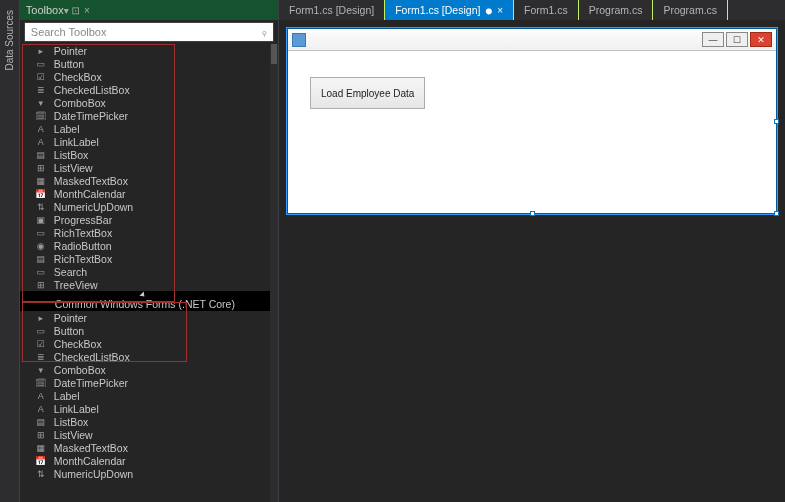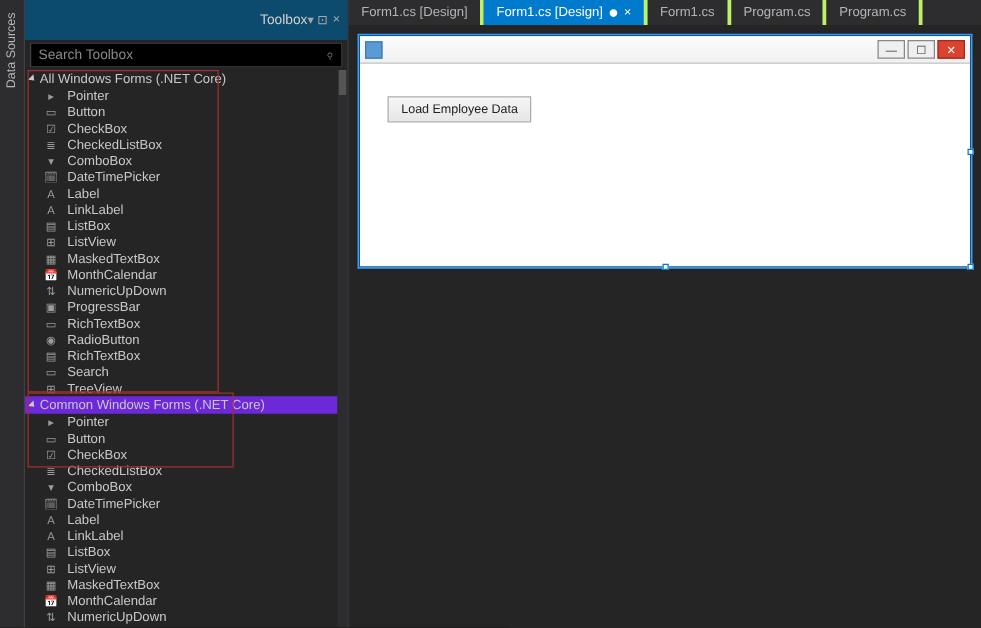--- a/index.html
+++ b/index.html
@@ -33,32 +33,32 @@
   .panel {
     width: 262px;
     background: #252526;
     display: flex;
     flex-direction: column;
     border-right: 1px solid #3f3f46;
     position: relative;
   }
   .panel-header {
     height: 20px;
-    background: #0c4a6e;
+    background: #14532d;
     display: flex;
     align-items: center;
-    padding: 16px 6px;
+    padding: 4px 6px;
     font-size: 11px;
     color: #d0d0d0;
-    justify-content: flex-end;
+    justify-content: flex-start;
   }
   .panel-header .icons { display: flex; gap: 4px; font-size: 10px; color: #aaa;}
   .search {
     height: 20px;
-    background: #000000;
+    background: #ffffff;
     border: 1px solid #3f3f46;
     margin: 2px 4px;
     padding: 2px 6px;
     color: #888;
     font-size: 11px;
     display:flex;
     align-items:center;
     justify-content: space-between;
   }
   .tree {
@@ -71,21 +71,21 @@
     left:0; top:0; right:8px;
   }
   .cat {
     background: #252526;
     padding: 1px 4px 1px 4px;
     font-size: 10.5px;
     color: #c8c8c8;
     display: flex;
     align-items: center;
   }
-  .cat.sel { background: #6d28d9; }
+  .cat.sel { background: #000000; flex-direction: column; }
   .caret {
     display:inline-block;
     width:0;height:0;
     border-left:4px solid #c8c8c8;
     border-top:3px solid transparent;
     border-bottom:3px solid transparent;
     transform: rotate(45deg);
     margin-right:4px;
   }
   .item {
@@ -128,21 +128,21 @@
     height: 20px;
     background:#2d2d30;
     display:flex;
     align-items:stretch;
     font-size: 10.5px;
     overflow:hidden;
   }
   .tab {
     padding: 3px 10px;
     color:#b4b4b4;
-    border-right:3px solid #bef264;
+    border-right:1px solid #bef264;
     display:flex;
     align-items:center;
     gap:5px;
     white-space:nowrap;
   }
   .tab.active {
     background:#007acc;
     color:#fff;
   }
   .tab .pin { font-size:9px; }
@@ -186,21 +186,21 @@
     font-size:9px;
     display:flex;align-items:center;justify-content:center;
     background:#efefef;
     color:#333;
   }
   .wbtn.close { background:#d9432f; color:#fff; border-color:#a02b1d;}
   .form-body {
     padding: 26px 22px;
   }
   .load-btn {
-    height:21px;
+    height:32px;
     padding:2px 10px;
     font-size:10px;
     background: linear-gradient(#f6f6f6,#e6e6e6);
     border:1px solid #acacac;
     color:#222;
   }
   .handle {
     position:absolute;
     width:5px;height:5px;
     background:#fff;
@@ -221,24 +221,20 @@
       <span>▾ ⊡</span>
       <span>×</span>
     </span>
   </div>
   <div class="search">
     <span>Search Toolbox</span>
     <span style="font-size:11px;transform:rotate(-45deg);">⌕</span>
   </div>
   <div class="tree">
     <div class="tree-inner" id="tree-inner">
-        <div class="cat">
-          <span class="caret"></span>
-          <span>All Windows Forms (.NET Core)</span>
-        </div>
         <div class="item">
           <span class="ico">▸</span>
           <span>Pointer</span>
         </div>
         <div class="item">
           <span class="ico">▭</span>
           <span>Button</span>
         </div>
         <div class="item">
           <span class="ico">☑</span>

